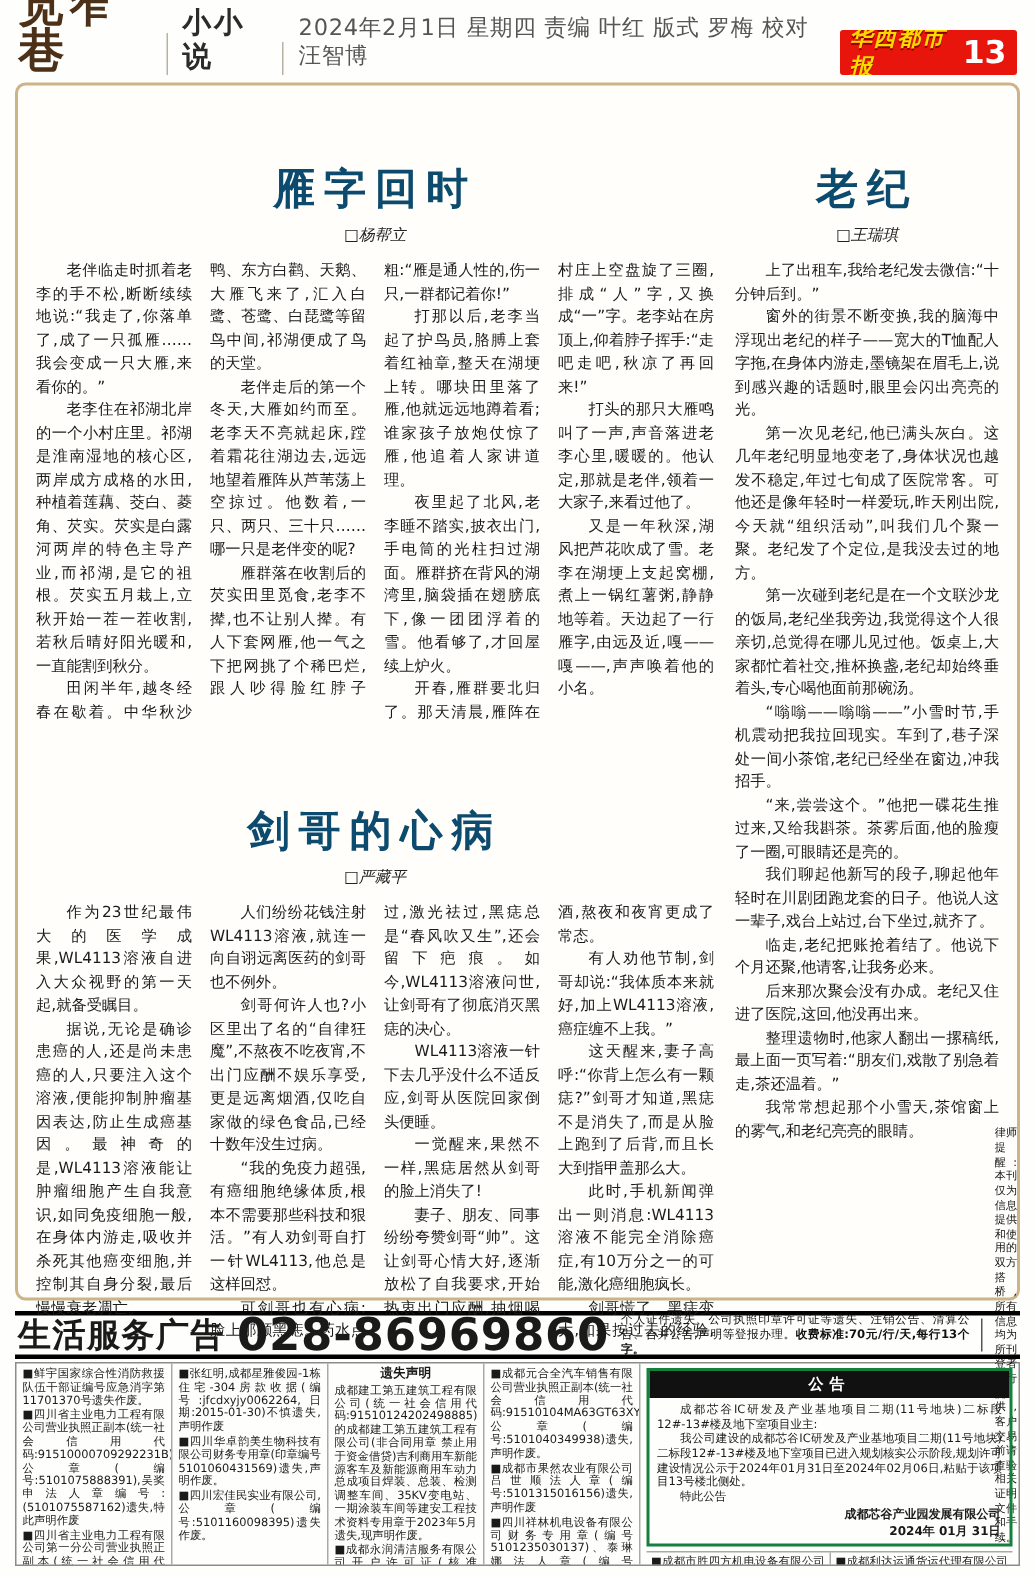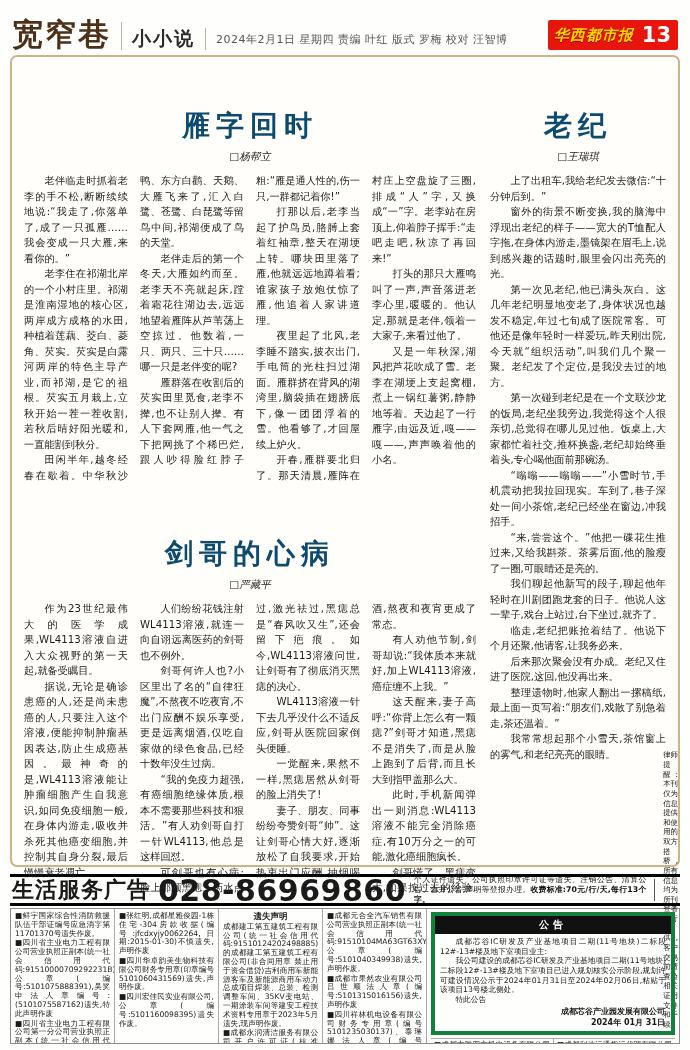--- a/index.html
+++ b/index.html
@@ -16,21 +16,21 @@
   
   .hdr { display:flex; align-items:flex-end; justify-content:space-between; height:40px; padding:0 2px; }
   .mast-left { display:flex; align-items:flex-end; gap:10px; }
   .section-title {
     font-family:"DejaVu Serif","Liberation Serif",serif;
     font-weight:bold; font-size:31px; line-height:1; color:#4c3018; letter-spacing:2px;
   }
   .vdiv { width:1px; height:28px; background:#b9b2a4; }
   .vdiv.s { height:22px; }
   .subsection { font-size:19px; font-weight:bold; color:#2b2b2b; line-height:1.2; letter-spacing:2px; }
-  .dateline { font-size:11px; color:#555; padding-bottom:3px; letter-spacing:0.5px; }
+  .dateline { font-size:15px; color:#555; padding-bottom:3px; letter-spacing:0.5px; }
   .logo { display:flex; align-items:stretch; background:#e8150d; border-radius:2px; height:30px; overflow:hidden;margin-left:10px; }
   .logo-name {
     font-family:"DejaVu Serif","Liberation Serif",serif;
     color:#ffd800; font-weight:bold; font-style:italic; font-size:15px;
     display:flex; align-items:center; padding:0 6px; letter-spacing:1px;
     text-shadow:0 1px 0 #8c0000;
   }
   .logo-page { color:#fff; font-weight:bold; font-size:21px; display:flex; align-items:center; padding:0 7px 0 2px; }
 
   
@@ -66,21 +66,21 @@
 
   
   .classifieds {
     margin-top:2px; border:1px solid #8c8c8c; height:136px;
     display:grid; grid-template-columns: repeat(4, 1fr) 252px;
   }
   .ad-col { border-right:1px solid #a9a9a9; padding:3px 4px; font-size:7.6px; line-height:1.16; text-align:justify; overflow:hidden; }
   .ad-col-header { text-align:center; font-weight:bold; font-size:8.5px; margin-bottom:1px; }
   .ad { text-indent:0; margin-bottom:1px; }
   .notice-cell { padding:3px 4px; display:flex; flex-direction:column; overflow:hidden; }
-  .notice-box { border:4px solid #15803d; flex:0 0 auto; }
+  .notice-box { border:2px solid #15803d; flex:0 0 auto; }
   .notice-header { background:#111; color:#fff; font-weight:bold; text-align:center; font-size:10px; letter-spacing:4px; padding:2px 0; }
   .notice-body { padding:3px 5px 1px; font-size:7.7px; line-height:1.25; text-align:justify; }
   .notice-para { text-indent:2em; }
   .notice-sign { text-align:right; font-weight:bold; font-size:8px; padding:1px 6px 0; }
   .notice-date { text-align:right; font-weight:bold; font-size:8px; padding:0 6px 3px; }
   .notice-footer { display:flex; margin-top:3px; border-top:1px solid #a9a9a9; flex:1; }
   .nf-ad { width:50%; font-size:7.6px; line-height:1.16; text-align:justify; padding:2px 3px; }
   .nf-ad + .nf-ad { border-left:1px solid #a9a9a9; }
 </style>
 </head>

